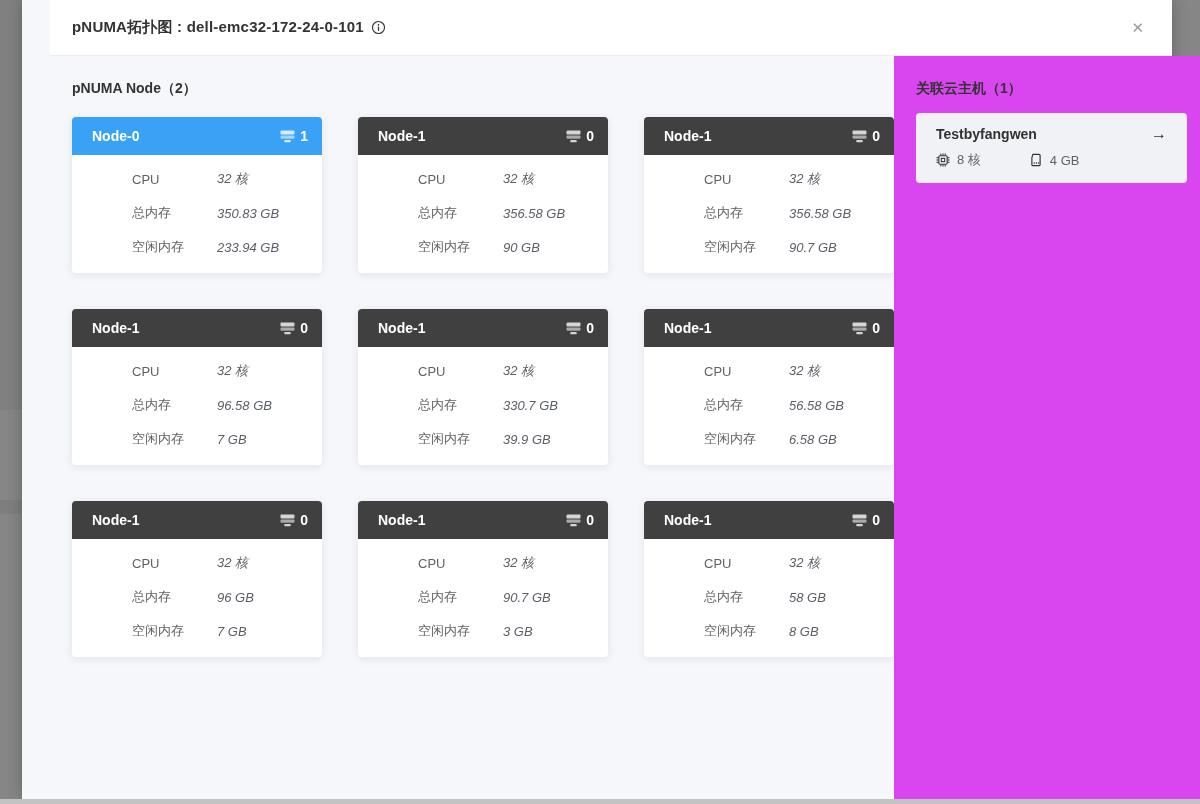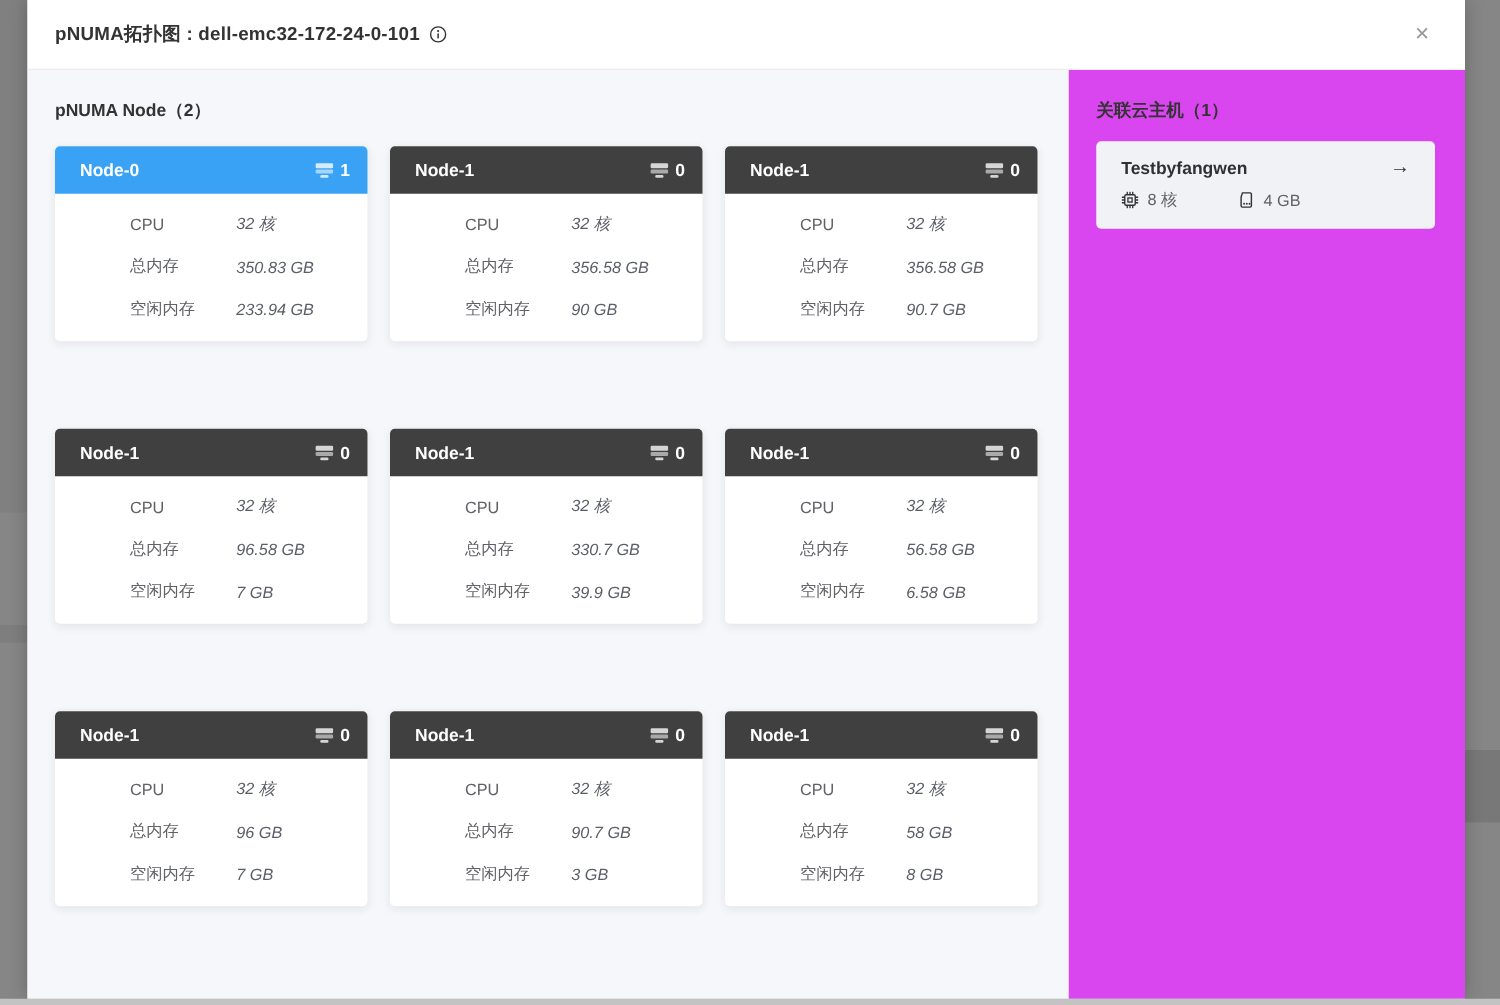--- a/index.html
+++ b/index.html
@@ -18,21 +18,21 @@
 
   .window-edge {
     position: absolute; left: 0; bottom: 0; width: 100%; height: 5px;
     background: #c3c3c3; z-index: 60;
   }
 
   .modal {
     position: absolute; left: 22px; top: 0; width: 1150px; bottom: 5px;
     background: #f5f7fa;
     box-shadow: 0 0 14px rgba(0,0,0,0.25);
-    display: flex; flex-direction: column;
+    display: flex; flex-direction: column; padding-left: 28px;
   }
   .modal-header {
     height: 56px; background: #ffffff; border-bottom: 1px solid #ececec;
     display: flex; align-items: center; padding: 0 24px 0 22px; flex: none;
   }
   .modal-title {
     font-size: 15px; font-weight: 600; color: #333333; letter-spacing: 0.2px;
     display: flex; align-items: center;
   }
   .info-icon { margin-left: 7px; display: inline-flex; cursor: pointer; }
@@ -40,21 +40,21 @@
     margin-left: auto; color: #9a9a9a; font-size: 15px; line-height: 1;
     cursor: pointer; padding: 4px; font-weight: 400;
   }
   .modal-body { flex: 1; display: flex; min-height: 0; }
 
   .main-area { flex: 1; padding: 24px 0 0 22px; background: #f5f7fa; }
   .section-title { font-size: 14px; font-weight: 600; color: #333333; }
   .node-grid {
     margin-top: 19px;
     display: grid; grid-template-columns: repeat(3, 250px);
-    column-gap: 18px; row-gap: 70px;
+    column-gap: 18px; row-gap: 70px; gap: 36px;
   }
 
   .node-card {
     background: #ffffff; border-radius: 4px;
     box-shadow: 0 2px 8px rgba(31,45,61,0.09);
     cursor: pointer; height: 156px;
   }
   .node-card-header {
     height: 38px; background: #404040; border-radius: 4px 4px 0 0;
     display: flex; align-items: center; padding: 0 14px 0 20px;

